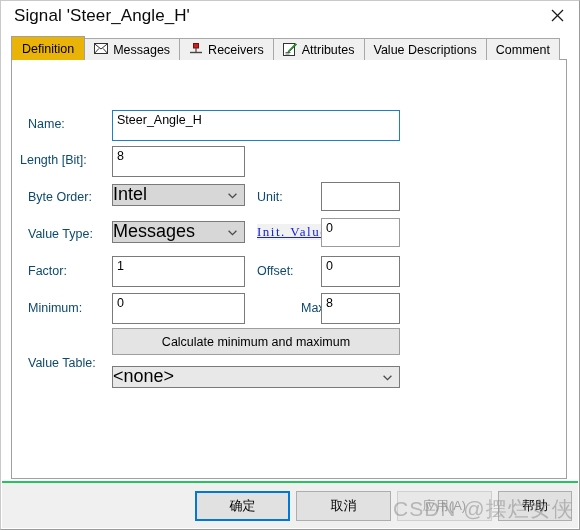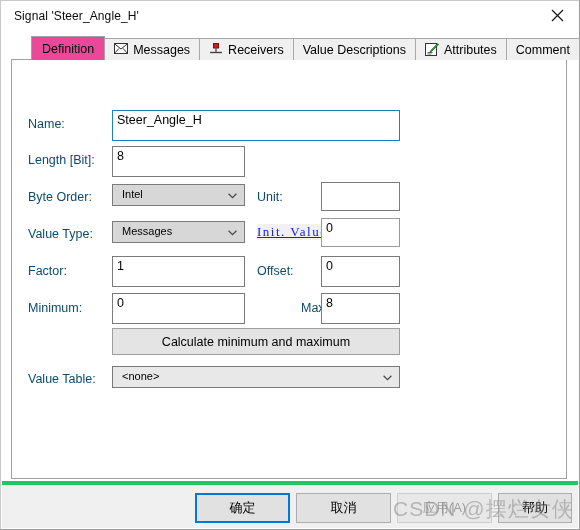--- a/index.html
+++ b/index.html
@@ -25,21 +25,21 @@
   #titlebar {
     position: absolute;
     left: 0; top: 0;
     width: 578px; height: 30px;
     background: #ffffff;
     display: flex;
     align-items: center;
   }
   #title-text {
     margin-left: 13px;
-    font-size: 12px;
+    font-size: 17px;
     color: #0a0a0a;
     letter-spacing: 0.1px;
     white-space: nowrap;
   }
   #close-button {
     position: absolute;
     right: 0; top: 0;
     width: 44px; height: 29px;
     display: flex; align-items: center; justify-content: center;
     cursor: default;
@@ -64,26 +64,25 @@
     color: #000;
     background: #f0f0f0;
     border: 1px solid #a8a8a8;
     border-bottom: none;
     margin-right: -1px;
     white-space: nowrap;
     cursor: default;
     position: relative;
   }
   .tab.active {
-    background: #ec4899;
+    background: #eab308;
     height: 24px;
     border-color: #a0a0a0;
     z-index: 6;
     padding: 9px 10px;
-    margin-left: 20px;
   }
   .tab .ticon {
     display: inline-block;
     width: 14px; height: 13px;
     margin-right: 5px;
     position: relative;
     flex: 0 0 auto;
   }
   .tab .tlabel { display:inline-block; }
 
@@ -115,23 +114,23 @@
     overflow: hidden;
     white-space: nowrap;
   }
   .fld.focus {
     border: 1px solid #1d7fc4;
   }
   .combo {
     position: absolute;
     background: #d7d7d7;
     border: 1px solid #7a7a7a;
-    font-size: 11px;
-    color: #000;
-    padding: 2px 4px 0 9px;
+    font-size: 18px;
+    color: #000;
+    padding: 2px 4px 0 0;
     line-height: 15px;
     white-space: nowrap;
     overflow: hidden;
   }
   .combo .arrow {
     position: absolute;
     right: 7px; top: 50%;
     margin-top: -2px;
     width: 9px; height: 5px;
   }
@@ -162,21 +161,21 @@
     cursor: pointer;
     line-height: 16px;
   }
 
   
   #footer {
     position: absolute;
     left: 1px; bottom: 1px;
     width: 576px; height: 47px;
     background: #f0f0f0;
-    border-top: 4px solid #22c55e;
+    border-top: 2px solid #22c55e;
   }
   .dlgbtn {
     position: absolute;
     top: 8px;
     height: 30px;
     background: #e1e1e1;
     border: 1px solid #adadad;
     font-size: 13px;
     color: #000;
     display: flex;
@@ -245,46 +244,46 @@
         <svg width="14" height="13" viewBox="0 0 14 13">
           <rect x="4.5" y="0.5" width="5" height="4.5" fill="#cc2020" stroke="#7a0d0d" stroke-width="1"></rect>
           <line x1="7" y1="5" x2="7" y2="9" stroke="#444" stroke-width="1.2"></line>
           <line x1="1" y1="9.5" x2="13" y2="9.5" stroke="#444" stroke-width="1.4"></line>
         </svg>
       </span>
       <span class="tlabel">Receivers</span>
     </div>
 
     <div class="tab">
-      <span class="tlabel">Value Descriptions</span>
-    </div>
-
-    <div class="tab">
       <span class="ticon">
         <svg width="14" height="13" viewBox="0 0 14 13">
           <rect x="0.5" y="0.5" width="11" height="12" fill="#ffffff" stroke="#333" stroke-width="1"></rect>
           <line x1="2.5" y1="9.5" x2="7.5" y2="9.5" stroke="#555" stroke-width="0.9"></line>
           <line x1="2.5" y1="11" x2="6.5" y2="11" stroke="#555" stroke-width="0.9"></line>
           <path d="M12.6 0.6 L13.6 1.6 L6.4 8.6 L4.9 9.3 L5.6 7.8 Z" fill="#2fa03a" stroke="#15641d" stroke-width="0.8"></path>
         </svg>
       </span>
       <span class="tlabel">Attributes</span>
     </div>
 
     <div class="tab">
+      <span class="tlabel">Value Descriptions</span>
+    </div>
+
+    <div class="tab">
       <span class="tlabel">Comment</span>
     </div>
   </div>
 
   <div id="content">
 
     <div class="lbl" style="left:16px; top:57px;">Name:</div>
     <div class="fld focus" style="left:100px; top:50px; width:288px; height:31px;">Steer_Angle_H</div>
 
-    <div class="lbl" style="left:16px; top:93px;">Length [Bit]:</div>
+    <div class="lbl" style="left:8px; top:93px;">Length [Bit]:</div>
     <div class="fld" style="left:100px; top:86px; width:133px; height:31px;">8</div>
 
     <div class="lbl" style="left:16px; top:130px;">Byte Order:</div>
     <div class="combo" style="left:100px; top:124px; width:133px; height:22px;">
       <span>Intel</span>
       <span class="arrow">
         <svg width="9" height="6" viewBox="0 0 9 6">
             <path d="M0.6 0.8 L4.5 4.6 L8.4 0.8" fill="none" stroke="#4a4a4a" stroke-width="1.3"></path>
           </svg>
       </span>
@@ -309,21 +308,21 @@
     <div class="lbl" style="left:245px; top:204px;">Offset:</div>
     <div class="fld" style="left:309px; top:196px; width:79px; height:31px;">0</div>
 
     <div class="lbl" style="left:16px; top:241px;">Minimum:</div>
     <div class="fld" style="left:100px; top:233px; width:133px; height:31px;">0</div>
     <div class="lbl" style="left:245px; top:241px;margin-left:44px;">Maximum:</div>
     <div class="fld" style="left:309px; top:233px; width:79px; height:31px;">8</div>
 
     <div id="calc-button" style="left:100px; top:268px; width:288px; height:27px;">Calculate minimum and maximum</div>
 
-    <div class="lbl" style="left:16px; top:312px;">Value Table:</div>
+    <div class="lbl" style="left:16px; top:296px;">Value Table:</div>
     <div class="combo" style="left:100px; top:306px; width:288px; height:22px; background:#e8e8e8;">
       <span>&lt;none&gt;</span>
       <span class="arrow">
         <svg width="9" height="6" viewBox="0 0 9 6">
             <path d="M0.6 0.8 L4.5 4.6 L8.4 0.8" fill="none" stroke="#4a4a4a" stroke-width="1.3"></path>
           </svg>
       </span>
     </div>
   </div>
 

